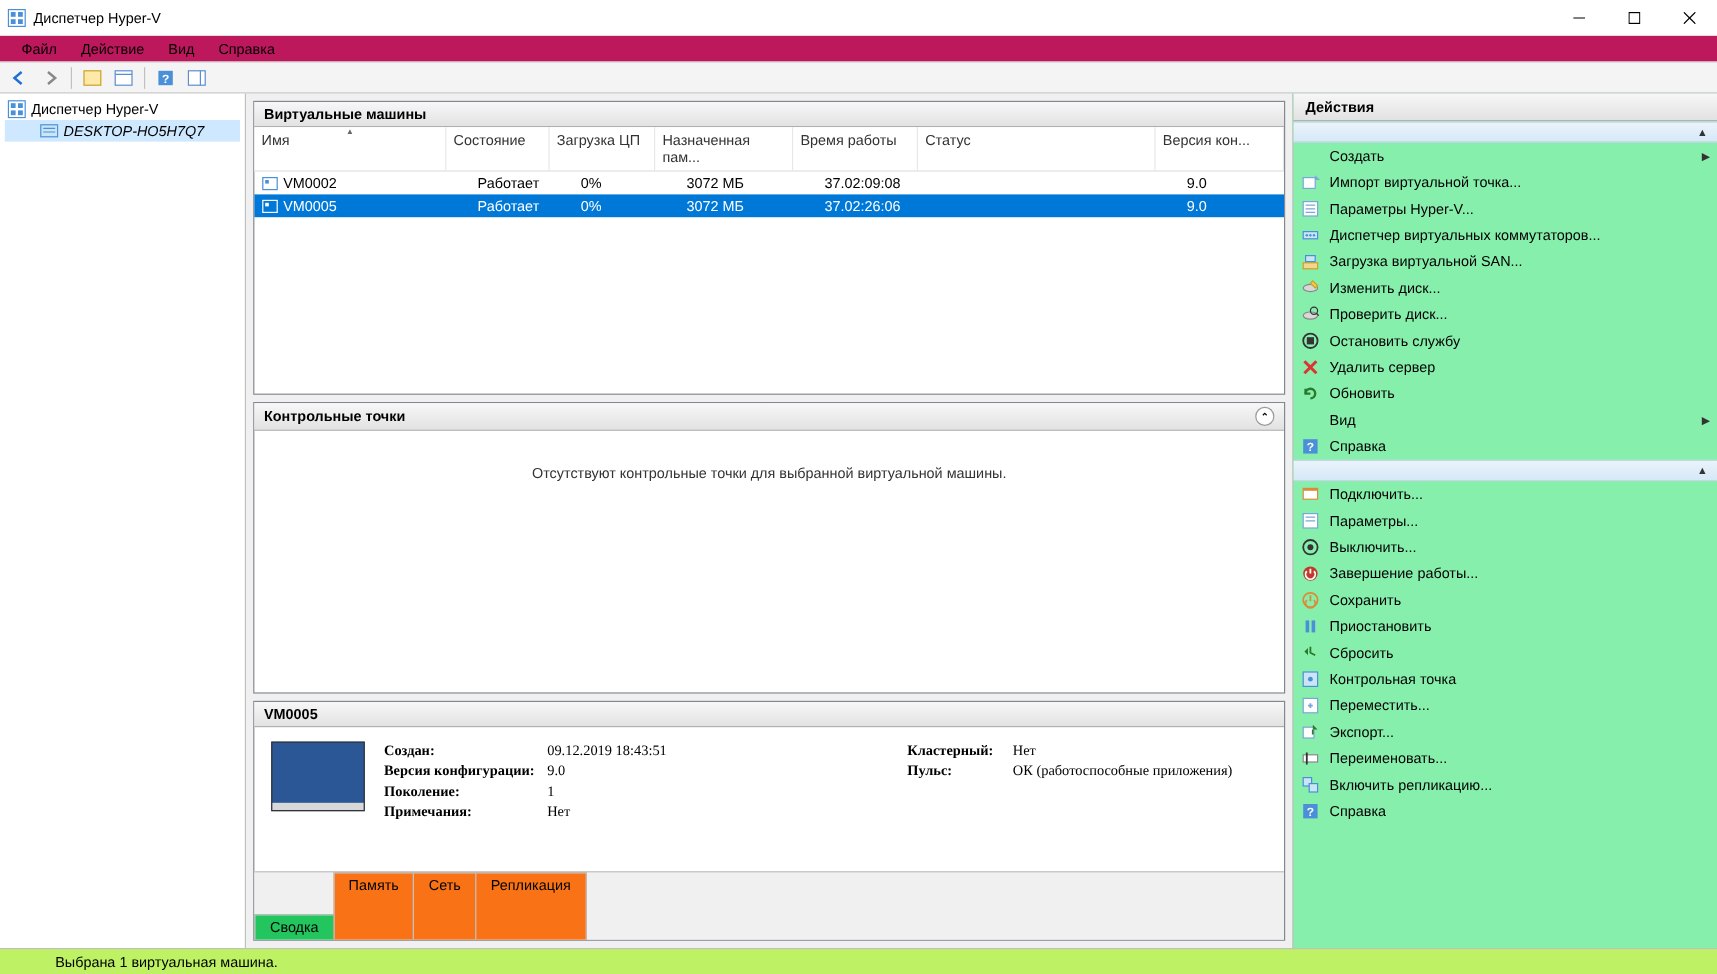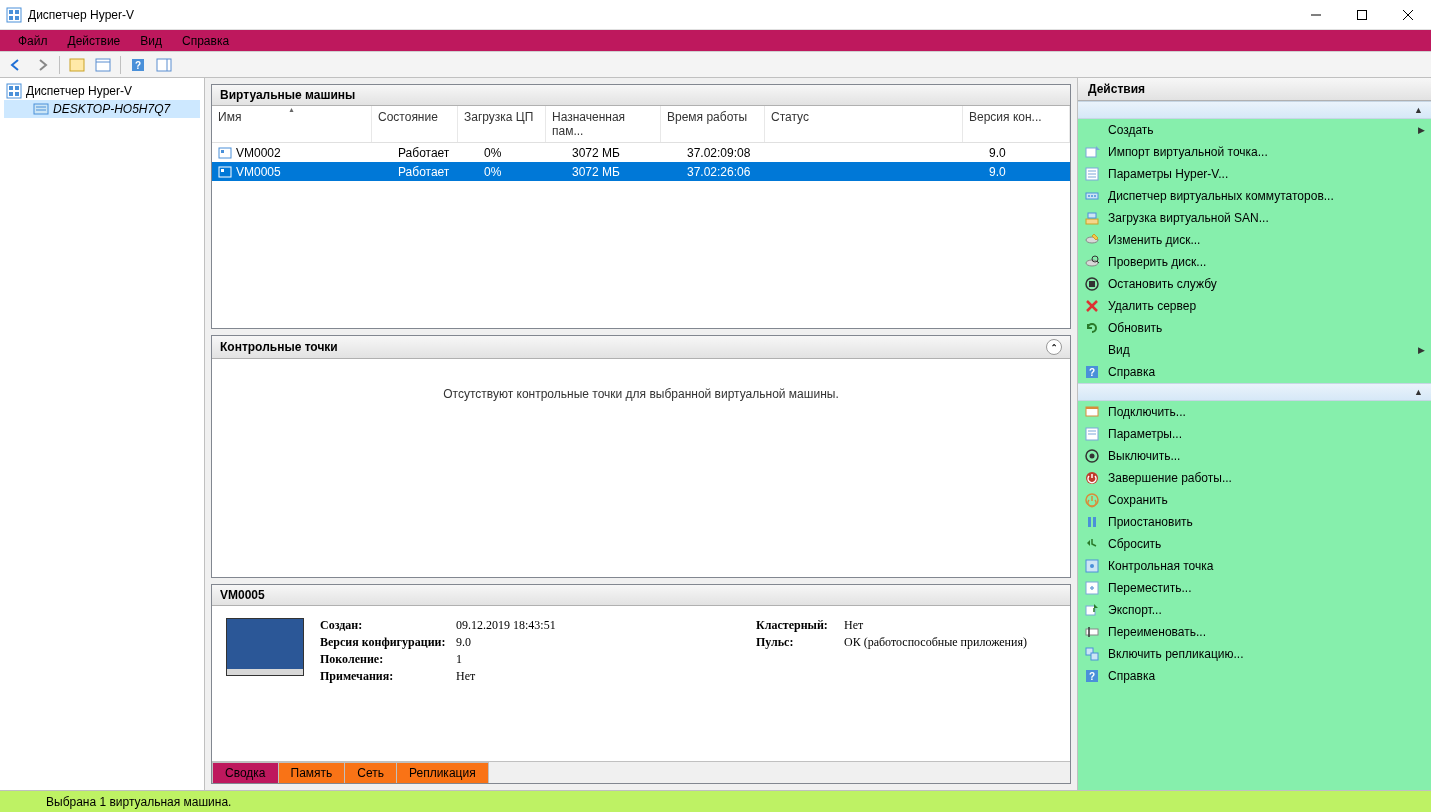--- a/index.html
+++ b/index.html
@@ -209,22 +209,23 @@
 .details-tabs .tab {
   padding: 3px 12px;
   border: 1px solid #c0c0c0;
   border-bottom: none;
   background: #f97316;
   margin-right: -1px;
   position: relative;
   top: 0px;
 }
 .details-tabs .tab.active {
-  background: #be185d;
+  background: #22c55e;
   border-top: 1px solid #c0c0c0;
+  margin-top: 35px;
 }
 .actions {
   width: 354px;
   background: #86efac;
   border-left: 1px solid #c0c0c0;
   display: flex;
   flex-direction: column;
 }
 .actions-title {
   background: linear-gradient(#f7f7f7, #e2e2e2);

